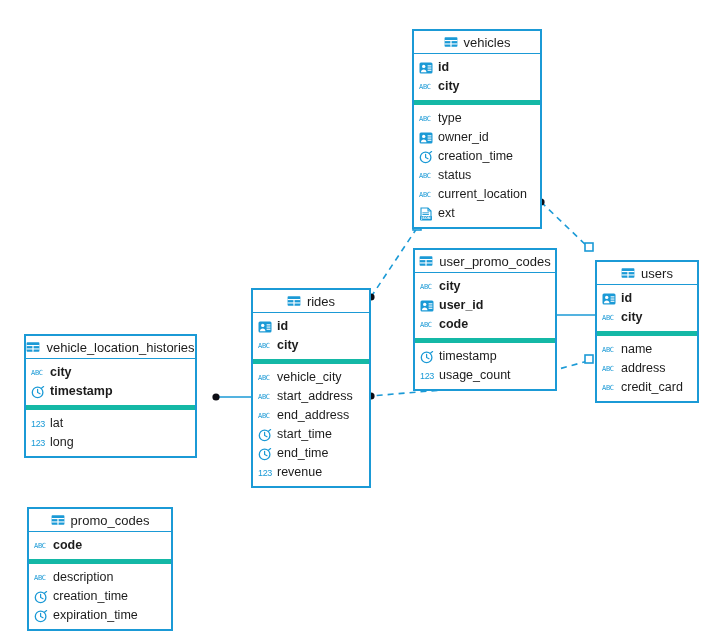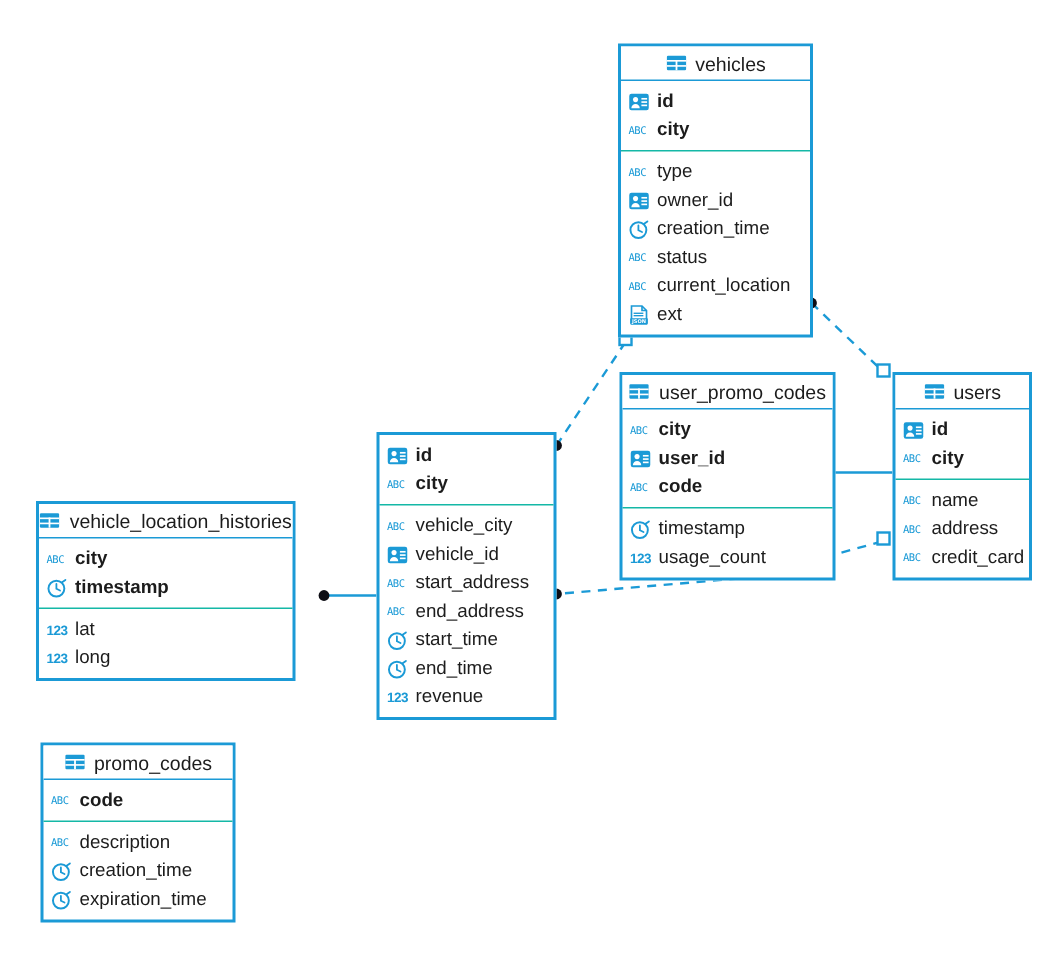--- a/index.html
+++ b/index.html
@@ -57,21 +57,21 @@
     color: #1c1c1c;
     white-space: nowrap;
     line-height: 1;
   }
 
   .field-group {
     padding: 4px 0 4px 0;
     box-sizing: border-box;
   }
   .field-group.keys {
-    border-bottom: 1px solid #14b8a6;
+    border-bottom: 5px solid #14b8a6;
   }
 
   .field {
     display: flex;
     align-items: center;
     gap: 5px;
     height: 19px;
     padding: 0 6px 0 5px;
     box-sizing: border-box;
     white-space: nowrap;
@@ -102,21 +102,21 @@
     color: #1b9ad6;
     letter-spacing: -0.3px;
     line-height: 14px;
     text-align: left;
   }
 
   
   .ico-123 {
     font-family: "Liberation Sans", sans-serif;
     font-size: 9px;
-    font-weight: bold;
+    font-weight: normal;
     color: #1b9ad6;
     line-height: 15px;
     letter-spacing: -0.4px;
     text-align: center;
   }
 
   
   .ico-table svg, .ico-uuid svg, .ico-clock svg, .ico-json svg { display:block; }
 
   
@@ -298,21 +298,21 @@
             </svg>
           </span>
           <span class="field-label">timestamp</span>
         </div>
         <div class="field">
           <span class="ico ico-123">123</span>
           <span class="field-label">usage_count</span>
         </div>
       </div>
     </div>
-    <div class="entity" style="left: 595px; top: 248px; width: 93px;">
+    <div class="entity" style="left: 595px; top: 260px; width: 104px;">
       <div class="entity-header">
         <span class="ico ico-table">
           <svg width="14" height="14" viewBox="0 0 14 14">
             <rect x="0.6" y="2.2" width="12.8" height="9.6" rx="0.8" fill="#1b9ad6"></rect>
             <rect x="0.6" y="5.0" width="12.8" height="1.1" fill="#ffffff"></rect>
             <rect x="0.6" y="8.4" width="12.8" height="1.1" fill="#ffffff"></rect>
             <rect x="6.4" y="5.0" width="1.2" height="6.8" fill="#ffffff"></rect>
           </svg>
         </span>
         <span class="entity-title">users</span>
@@ -345,20 +345,31 @@
           <span class="ico ico-abc">ABC</span>
           <span class="field-label">address</span>
         </div>
         <div class="field">
           <span class="ico ico-abc">ABC</span>
           <span class="field-label">credit_card</span>
         </div>
       </div>
     </div>
     <div class="entity" style="left: 251px; top: 288px; width: 120px;">
+      <div class="entity-header">
+        <span class="ico ico-table">
+          <svg width="14" height="14" viewBox="0 0 14 14">
+            <rect x="0.6" y="2.2" width="12.8" height="9.6" rx="0.8" fill="#1b9ad6"></rect>
+            <rect x="0.6" y="5.0" width="12.8" height="1.1" fill="#ffffff"></rect>
+            <rect x="0.6" y="8.4" width="12.8" height="1.1" fill="#ffffff"></rect>
+            <rect x="6.4" y="5.0" width="1.2" height="6.8" fill="#ffffff"></rect>
+          </svg>
+        </span>
+        <span class="entity-title">rides</span>
+      </div>
       <div class="field-group keys">
         <div class="field key">
           <span class="ico ico-table">
             <svg width="14" height="14" viewBox="0 0 14 14">
               <rect x="0.5" y="1.5" width="13" height="11" rx="1.5" fill="#1b9ad6"></rect>
               <circle cx="4.7" cy="5.4" r="1.7" fill="#ffffff"></circle>
               <path d="M1.9 11.2c0-1.7 1.25-2.8 2.8-2.8s2.8 1.1 2.8 2.8z" fill="#ffffff"></path>
               <rect x="8.6" y="4.3" width="3.8" height="1.1" fill="#ffffff"></rect>
               <rect x="8.6" y="6.5" width="3.8" height="1.1" fill="#ffffff"></rect>
               <rect x="8.6" y="8.7" width="3.8" height="1.1" fill="#ffffff"></rect>
@@ -368,33 +379,20 @@
         </div>
         <div class="field key">
           <span class="ico ico-abc">ABC</span>
           <span class="field-label">city</span>
         </div>
       </div>
       <div class="field-group">
         <div class="field">
           <span class="ico ico-abc">ABC</span>
           <span class="field-label">vehicle_city</span>
-        </div>
-        <div class="field">
-          <span class="ico ico-table">
-            <svg width="14" height="14" viewBox="0 0 14 14">
-              <rect x="0.5" y="1.5" width="13" height="11" rx="1.5" fill="#1b9ad6"></rect>
-              <circle cx="4.7" cy="5.4" r="1.7" fill="#ffffff"></circle>
-              <path d="M1.9 11.2c0-1.7 1.25-2.8 2.8-2.8s2.8 1.1 2.8 2.8z" fill="#ffffff"></path>
-              <rect x="8.6" y="4.3" width="3.8" height="1.1" fill="#ffffff"></rect>
-              <rect x="8.6" y="6.5" width="3.8" height="1.1" fill="#ffffff"></rect>
-              <rect x="8.6" y="8.7" width="3.8" height="1.1" fill="#ffffff"></rect>
-            </svg>
-          </span>
-          <span class="field-label">vehicle_id</span>
         </div>
         <div class="field">
           <span class="ico ico-abc">ABC</span>
           <span class="field-label">start_address</span>
         </div>
         <div class="field">
           <span class="ico ico-abc">ABC</span>
           <span class="field-label">end_address</span>
         </div>
         <div class="field">
@@ -455,21 +453,21 @@
         <div class="field">
           <span class="ico ico-123">123</span>
           <span class="field-label">lat</span>
         </div>
         <div class="field">
           <span class="ico ico-123">123</span>
           <span class="field-label">long</span>
         </div>
       </div>
     </div>
-    <div class="entity" style="left: 27px; top: 495px; width: 130px;">
+    <div class="entity" style="left: 27px; top: 507px; width: 146px;">
       <div class="entity-header">
         <span class="ico ico-table">
           <svg width="14" height="14" viewBox="0 0 14 14">
             <rect x="0.6" y="2.2" width="12.8" height="9.6" rx="0.8" fill="#1b9ad6"></rect>
             <rect x="0.6" y="5.0" width="12.8" height="1.1" fill="#ffffff"></rect>
             <rect x="0.6" y="8.4" width="12.8" height="1.1" fill="#ffffff"></rect>
             <rect x="6.4" y="5.0" width="1.2" height="6.8" fill="#ffffff"></rect>
           </svg>
         </span>
         <span class="entity-title">promo_codes</span>

